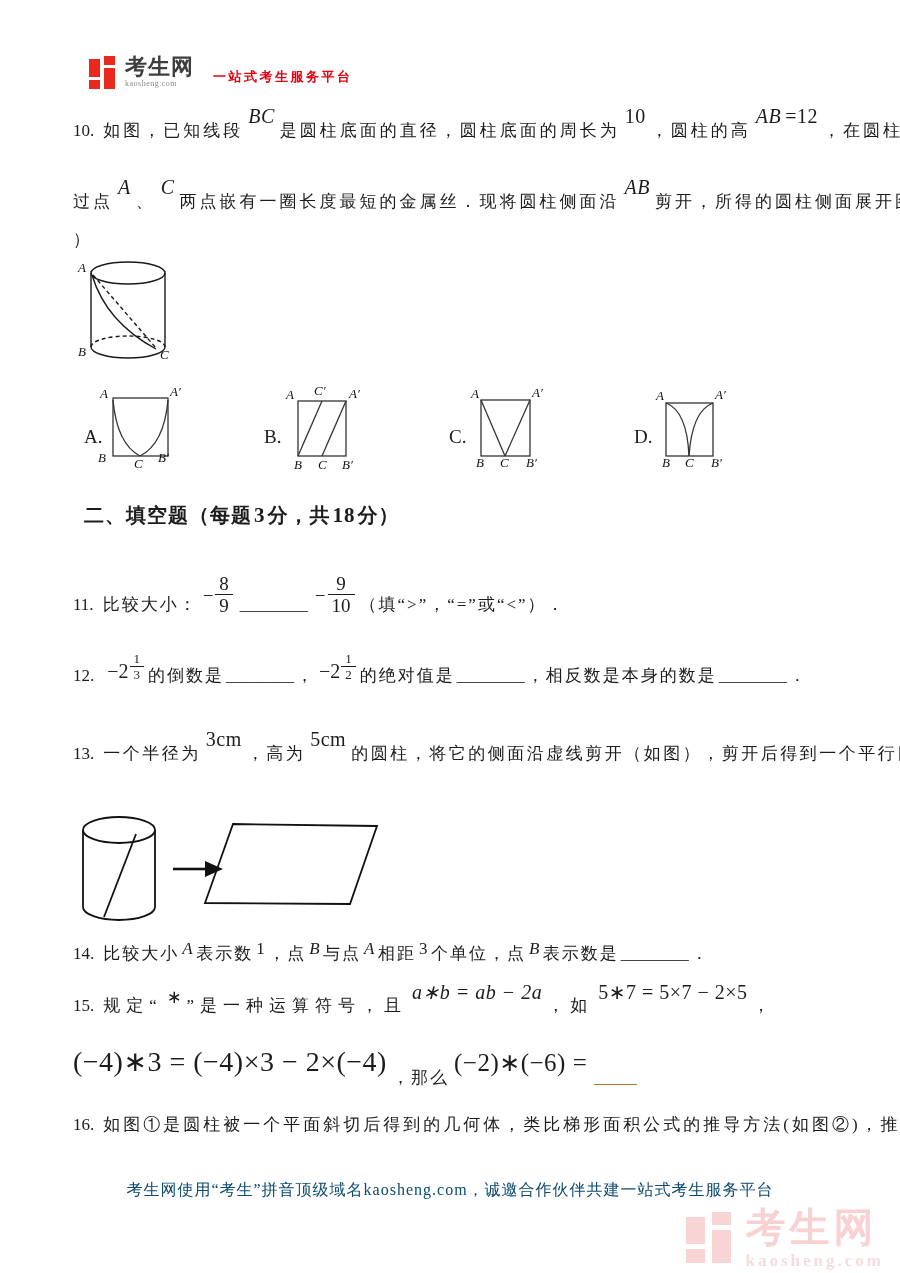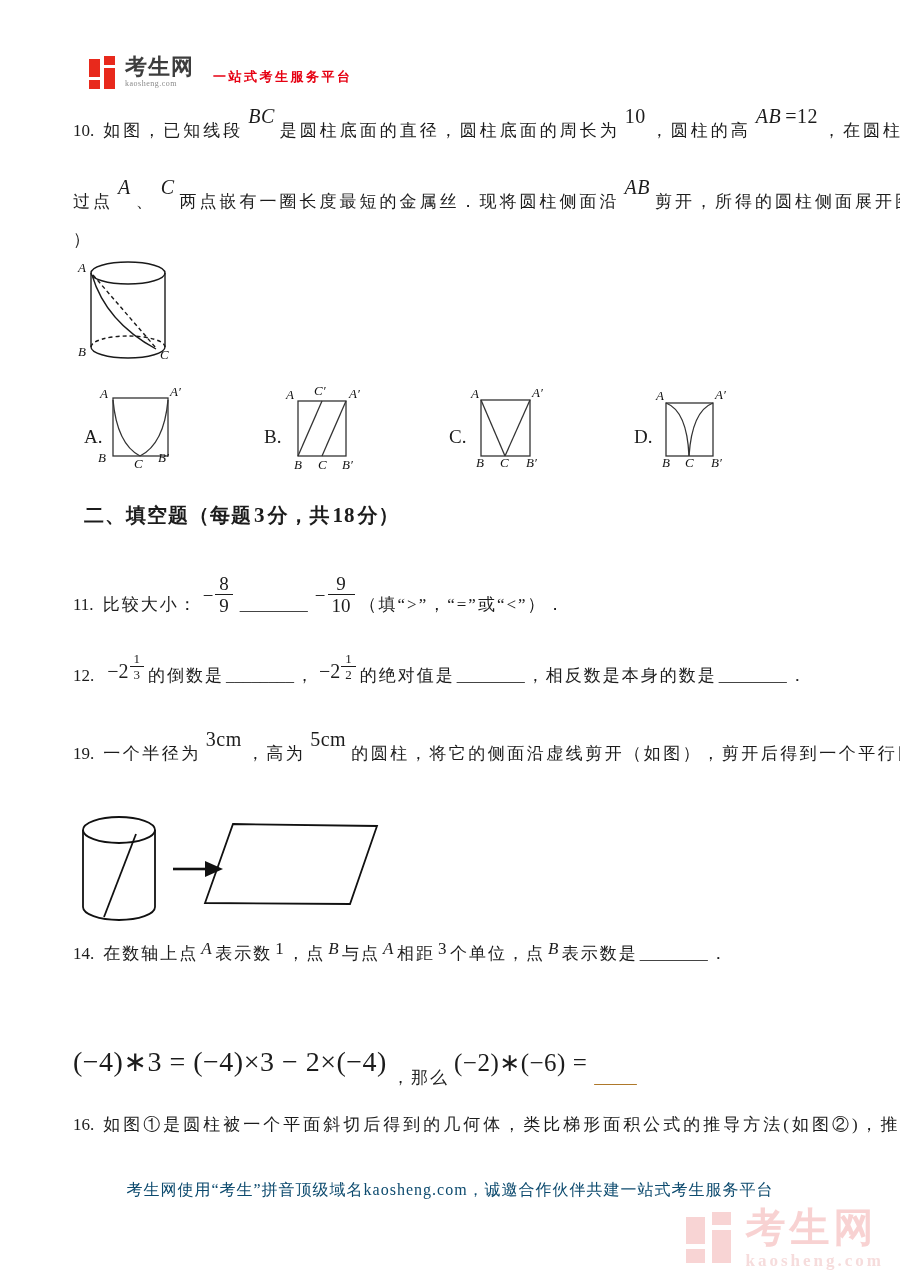--- a/index.html
+++ b/index.html
@@ -183,40 +183,43 @@
         <span>−</span>
         <span>2</span>
         <span class="vf">
           <span class="fnum">1</span>
           <span class="fden">2</span>
         </span>
       </span><span>的绝对值是</span><span class="blank">________</span><span>，相反数是本身的数是</span><span class="blank">________</span><span>．</span>
   </div>
 
   <div class="line" style="left:73px;top:740px;letter-spacing:2.5px;">
-    <span class="qno">19.</span><span>一个半径为</span><span class="fm up16">3cm</span><span>，高为</span><span class="fm up16">5cm</span><span>的圆柱，将它的侧面沿虚线剪开（如图），剪开后得到一个平行四边形，</span>
+    <span class="qno">13.</span><span>一个半径为</span><span class="fm up16">3cm</span><span>，高为</span><span class="fm up16">5cm</span><span>的圆柱，将它的侧面沿虚线剪开（如图），剪开后得到一个平行四边形，</span>
   </div>
 
   <svg class="figsvg" style="left:75px;top:806px;" width="320" height="128" viewBox="0 0 320 128">
     <g fill="none" stroke="#111" stroke-width="1.8">
       <ellipse cx="44" cy="24" rx="36" ry="13"></ellipse>
       <line x1="8" y1="24" x2="8" y2="101"></line>
       <line x1="80" y1="24" x2="80" y2="101"></line>
       <path d="M8,101 A36,13 0 0 0 80,101"></path>
       <line x1="29" y1="111" x2="61" y2="28"></line>
       <line x1="98" y1="63" x2="130" y2="63" stroke-width="2.6"></line>
       <polygon points="130,55 148,63 130,71" fill="#111" stroke="none"></polygon>
       <polygon points="158,18 302,20 275,98 130,97"></polygon>
     </g>
   </svg>
 
   <div class="line" style="left:73px;top:942px;">
-    <span class="qno">14.</span><span>在数轴上点</span><span class="fm up8 it">A</span><span>表示数</span><span class="fm up8">1</span><span>，点</span><span class="fm up8 it">B</span><span>与点</span><span class="fm up8 it">A</span><span>相距</span><span class="fm up8">3</span><span>个单位，点</span><span class="fm up8 it">B</span><span>表示数是</span><span class="blank">________</span><span>．</span>
-  </div>
-
+    <span class="qno">14.</span><span>比较大小</span><span class="fm up8 it">A</span><span>表示数</span><span class="fm up8">1</span><span>，点</span><span class="fm up8 it">B</span><span>与点</span><span class="fm up8 it">A</span><span>相距</span><span class="fm up8">3</span><span>个单位，点</span><span class="fm up8 it">B</span><span>表示数是</span><span class="blank">________</span><span>．</span>
+  </div>
+
+  <div class="line" style="left:73px;top:992px;letter-spacing:6px;">
+    <span class="qno">15.</span><span>规定“</span><span class="fm up10">∗</span><span>”是一种运算符号，且</span><span class="fm up12 it">a∗b = ab − 2a</span><span>，如</span><span class="fm up12">5∗7 = 5×7 − 2×5</span><span>，</span>
+  </div>
 
   <div class="line" style="left:73px;top:1062px;">
     <span class="fm up12" style="font-size:28px;margin-left:0;">(−4)∗3 = (−4)×3 − 2×(−4)</span><span>，那么</span><span class="fm up12" style="font-size:25px;">(−2)∗(−6) =</span><span class="blank" style="color:#a16207;">_____</span>
   </div>
 
   <div class="line" style="left:73px;top:1113px;letter-spacing:3px;">
     <span class="qno">16.</span><span>如图①是圆柱被一个平面斜切后得到的几何体，类比梯形面积公式的推导方法(如图②)，推导图①中</span>
   </div>
 
   <div class="footer">考生网使用“考生”拼音顶级域名kaosheng.com，诚邀合作伙伴共建一站式考生服务平台</div>

